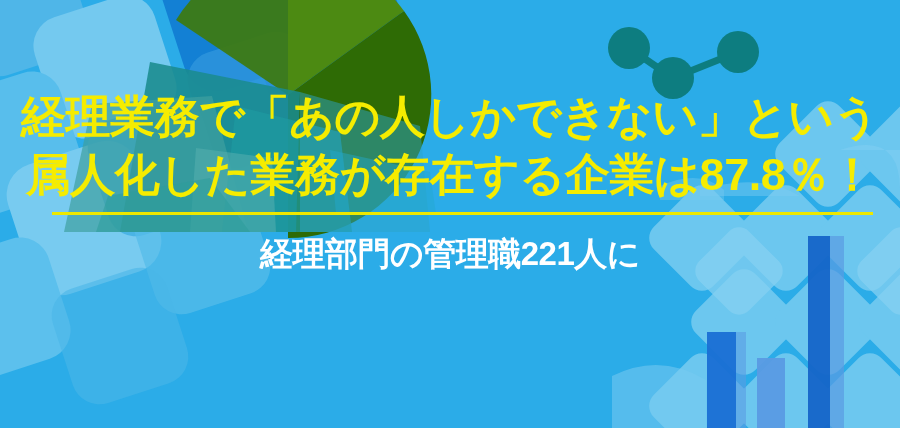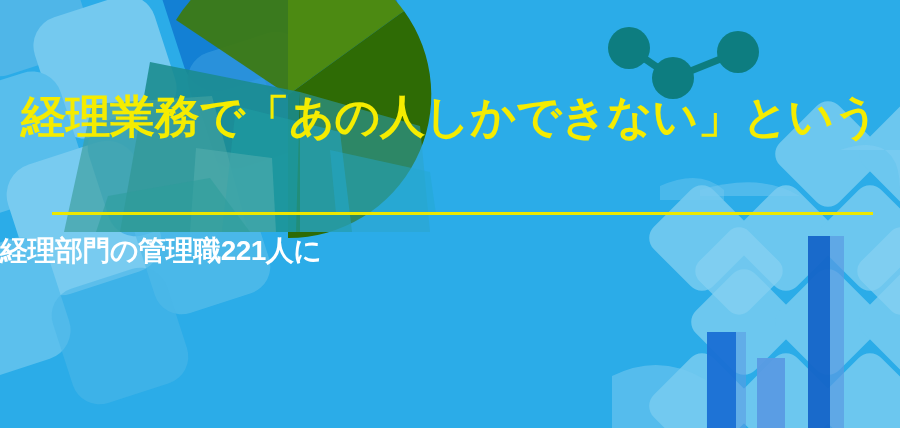--- a/index.html
+++ b/index.html
@@ -55,24 +55,24 @@
     width: 821px;
     height: 3px;
     background: #EDE800;
   }
 
   .subhead {
     position: absolute;
     left: 0;
     right: 0;
     top: 232px;
-    text-align: left;
+    text-align: center;
     color: #FFFFFF;
     font-weight: bold;
-    font-size: 28px;
+    font-size: 33px;
     line-height: 1.36;
     letter-spacing: -0.5px;
     white-space: nowrap;
   }
   .subhead .s1 { display: block; }
   .subhead .s2 { display: block; }
 </style>
 </head>
 <body>
 
@@ -173,20 +173,21 @@
       <circle cx="629" cy="48" r="21"></circle>
       <circle cx="673" cy="78" r="21"></circle>
       <circle cx="738" cy="52" r="21"></circle>
     </g>
   </svg>
 
   <div class="content">
 
     <div class="headline">
       <span class="line1">経理業務で「あの人しかできない」という</span>
+      <span class="line2">属人化した業務が存在する企業は87.8％！</span>
     </div>
 
     <div class="divider"></div>
 
     <div class="subhead">
       <span class="s1">経理部門の管理職221人に</span>
     </div>
 
   </div>
 </div>

